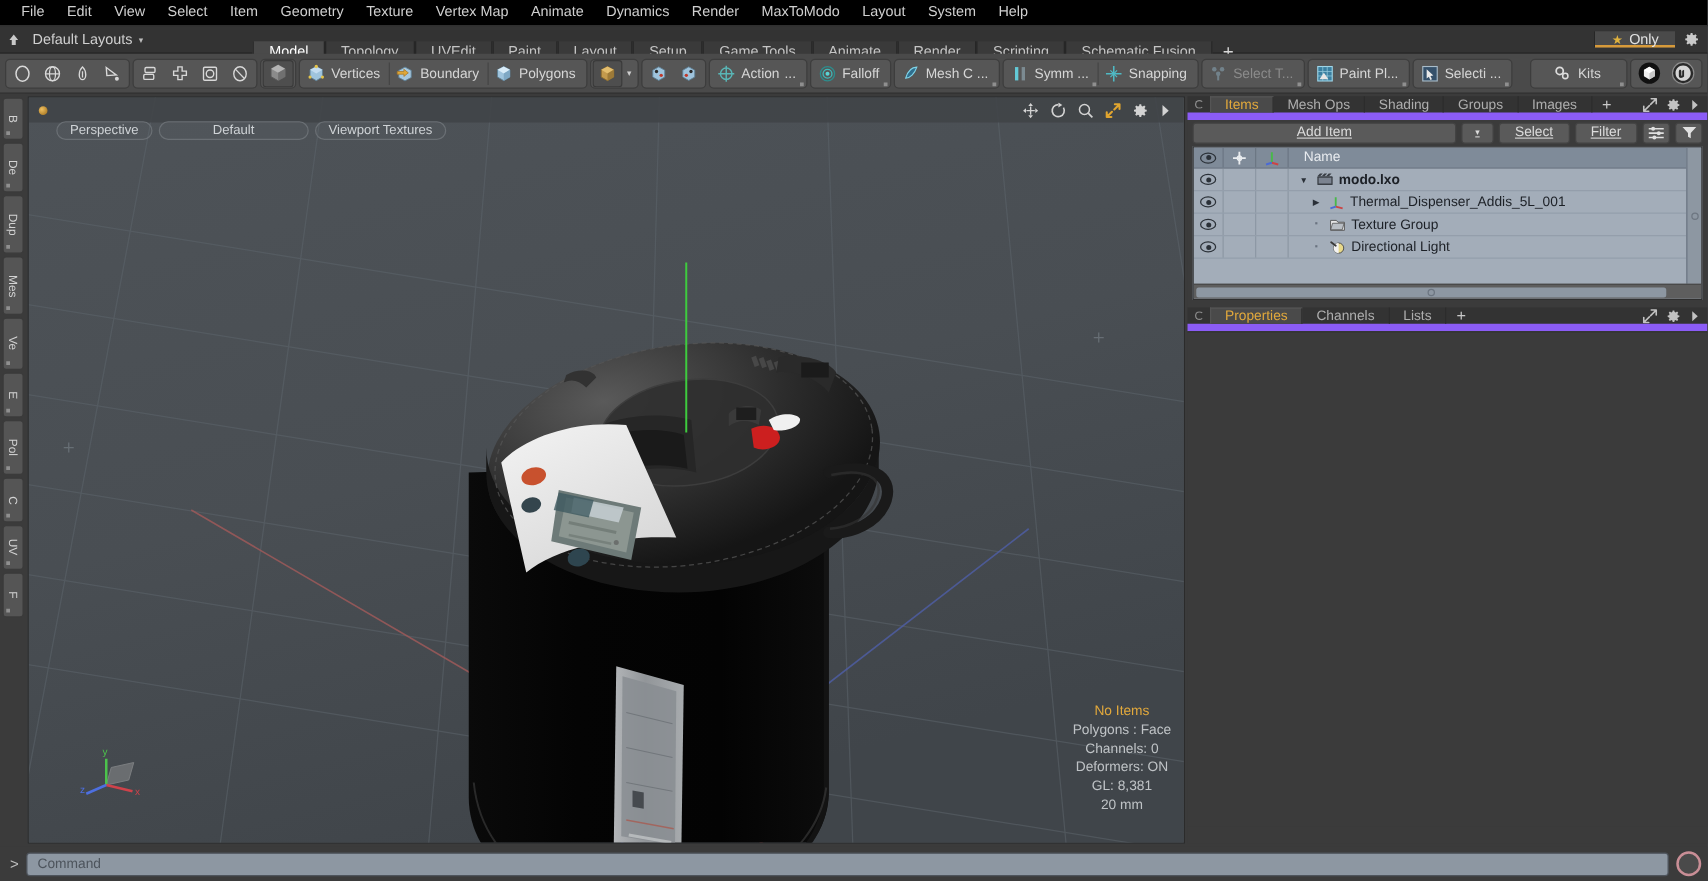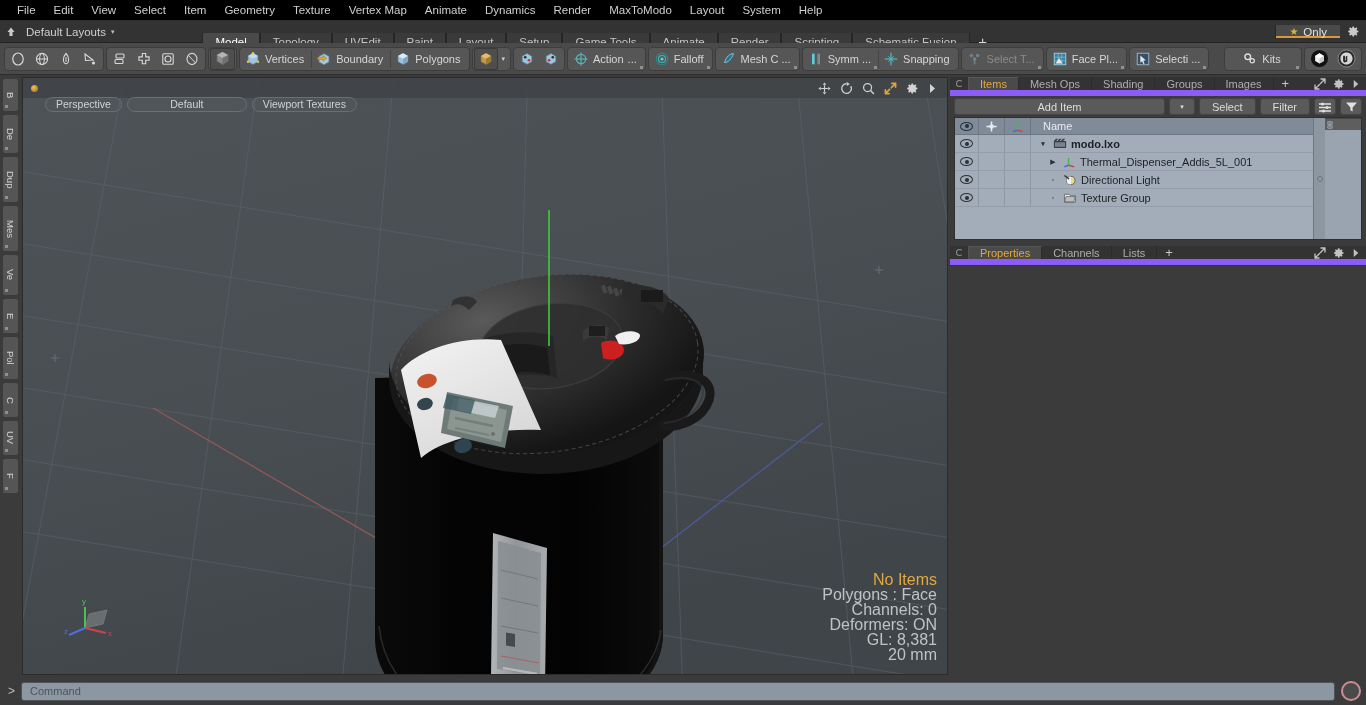--- a/index.html
+++ b/index.html
@@ -143,22 +143,22 @@
     border: 1px solid #6a6f74; color: #cfd3d6; font-size: 10.5px;
     background: rgba(255,255,255,0.02); white-space: nowrap; cursor: default; margin-top: 32px;
   }
   .vp-pill.wide { min-width: 120px; }
   .vp-hdr-right { margin-left: auto; display: flex; align-items: center; gap: 9px; padding-right: 6px; }
   .vp-hdr-right .ico { color: #d3d3d3; display: flex; align-items: center; }
 
   .vp-canvas { position: absolute; inset: 0; }
 
   .stats {
-    position: absolute; right: 10px; bottom: 12px; text-align: right;
-    font-size: 16px; color: #bfc3c6; line-height: 15px; z-index: 5;
+    position: absolute; right: 10px; bottom: 22px; text-align: center;
+    font-size: 11px; color: #bfc3c6; line-height: 15px; z-index: 5;
   }
   .stats .hl { color: #e2a93c; }
 
   .axis-gizmo { position: absolute; left: 40px; bottom: 28px; z-index: 5; }
 
   
   .rpanel {
     position: absolute; left: 950px; top: 77px; width: 416px; height: 598px;
     background: #3b3b3b;
   }
@@ -179,22 +179,22 @@
     border-right: 1px solid #2c2c2c;
   }
   .ptab.active {
     color: #e2a93c; background: #4a4a4a;
     border-top: 1px solid #555; border-left: 1px solid #555; border-right: 1px solid #2c2c2c;
   }
   .ptab.plus { color: #c9c9c9; padding: 0 8px; font-size: 13px; border-right: none; }
   .ptab-right { margin-left: auto; display: flex; align-items: center; gap: 7px; padding-right: 6px; color: #c2c2c2; }
 
   .additem-row {
-    height: 20px; display: flex; gap: 4px;
-    padding: 2px 4px; background: #3b3b3b;
+    height: 20px; display: flex; align-items: center; gap: 4px;
+    padding: 2px 4px; background: #3b3b3b; text-decoration: underline;
   }
   .ai-btn {
     flex: 1; height: 17px; background: #5a5a5a; border: 1px solid #434343;
     border-radius: 3px; display: flex; align-items: center; justify-content: center;
     font-size: 11px; color: #dcdcdc; cursor: default;
   }
   .ai-caret {
     width: 26px; height: 17px; background: #5a5a5a; border: 1px solid #434343;
     border-radius: 3px; display: flex; align-items: center; justify-content: center;
     font-size: 7px; color: #dcdcdc;
@@ -206,21 +206,21 @@
   }
   .ai-icon {
     width: 22px; height: 17px; background: #5a5a5a; border: 1px solid #434343;
     border-radius: 3px; display: flex; align-items: center; justify-content: center;
     color: #e0e0e0;
   }
 
   .itemlist {
     margin: 1px 4px 0 4px; height: 123px;
     background: #9aa4b0; border: 1px solid #2f2f2f;
-    display: flex; flex-direction: row; overflow: hidden;
+    display: flex; flex-direction: column; overflow: hidden;
   }
   .il-head {
     display: flex; height: 17px; background: #7f8b99;
     border-bottom: 1px solid #6c7784; align-items: stretch;
   }
   .il-head .hcell {
     display: flex; align-items: center; justify-content: center;
     border-right: 1px solid #6c7784; color: #eceff2;
   }
   .il-head .hname {
@@ -546,21 +546,21 @@
       </div>
     </div>
 
     <div class="tgroup">
       <div class="tbtn labeled nub">
         <svg width="16" height="16" viewBox="0 0 18 18">
             <rect x="2.5" y="2.5" width="13" height="13" fill="#3a7fa0" stroke="#9fd6e8" stroke-width="1"></rect>
             <path d="M2.5 7 H15.5 M2.5 11 H15.5 M7 2.5 V15.5 M11 2.5 V15.5" stroke="#8fc6da" stroke-width="0.7"></path>
             <path d="M4 14 L8 8 L12 14 Z" fill="#e6e6e6"></path>
           </svg>
-        <span>Face Pl...</span>
+        <span>Paint Pl...</span>
       </div>
     </div>
 
     <div class="tgroup">
       <div class="tbtn labeled nub">
         <svg width="16" height="16" viewBox="0 0 18 18">
             <rect x="2.5" y="2.5" width="13" height="13" fill="#35506a" stroke="#a9bcc9" stroke-width="1"></rect>
             <path d="M6 5 L12 10.5 L9.4 11 L10.8 14 L9.3 14.6 L8 11.6 L6 13.3 Z" fill="#e9e9e9"></path>
           </svg>
         <span>Selecti ...</span>
@@ -951,45 +951,45 @@
                   <span class="eye">
                     <i></i>
                   </span>
                 </div>
               <div class="ccell w-lock"></div>
               <div class="ccell w-ax"></div>
               <div class="namecell" style="padding-left:16px">
                 <span style="width:12px;display:inline-block;font-size:7px;color:#6a7380;text-align:center">▪</span>
                 <span>
                   <svg width="14" height="12" viewBox="0 0 15 13">
-                      <circle cx="8.5" cy="7" r="4.4" fill="#e8d98a" stroke="#4a4a4a" stroke-width="0.8"></circle>
-                      <path d="M8.5 2.6 A4.4 4.4 0 0 0 8.5 11.4 Z" fill="#f2f2f2"></path>
-                      <path d="M2 2 L6 5" stroke="#3a3a3a" stroke-width="1.6" stroke-linecap="round"></path>
+                      <path d="M1.5 2.5 h5 l1.4 1.6 h5.6 v7 h-12 z" fill="#e8e8e8" stroke="#555" stroke-width="0.8"></path>
+                      <path d="M3.2 5 h10 l-1.6 5.6 h-10 z" fill="#b9bec4" stroke="#555" stroke-width="0.7"></path>
                     </svg>
                 </span>
-                <span>Directional Light</span>
+                <span>Texture Group</span>
               </div>
             </div>
             <div class="il-row">
               <div class="ccell w-eye">
                   <span class="eye">
                     <i></i>
                   </span>
                 </div>
               <div class="ccell w-lock"></div>
               <div class="ccell w-ax"></div>
               <div class="namecell" style="padding-left:16px">
                 <span style="width:12px;display:inline-block;font-size:7px;color:#6a7380;text-align:center">▪</span>
                 <span>
                   <svg width="14" height="12" viewBox="0 0 15 13">
-                      <path d="M1.5 2.5 h5 l1.4 1.6 h5.6 v7 h-12 z" fill="#e8e8e8" stroke="#555" stroke-width="0.8"></path>
-                      <path d="M3.2 5 h10 l-1.6 5.6 h-10 z" fill="#b9bec4" stroke="#555" stroke-width="0.7"></path>
+                      <circle cx="8.5" cy="7" r="4.4" fill="#e8d98a" stroke="#4a4a4a" stroke-width="0.8"></circle>
+                      <path d="M8.5 2.6 A4.4 4.4 0 0 0 8.5 11.4 Z" fill="#f2f2f2"></path>
+                      <path d="M2 2 L6 5" stroke="#3a3a3a" stroke-width="1.6" stroke-linecap="round"></path>
                     </svg>
                 </span>
-                <span>Texture Group</span>
+                <span>Directional Light</span>
               </div>
             </div>
           </div>
         </div>
         <div class="vscroll-col">
             <i></i>
           </div>
       </div>
       <div class="il-scroll">
         <div class="thumb">

